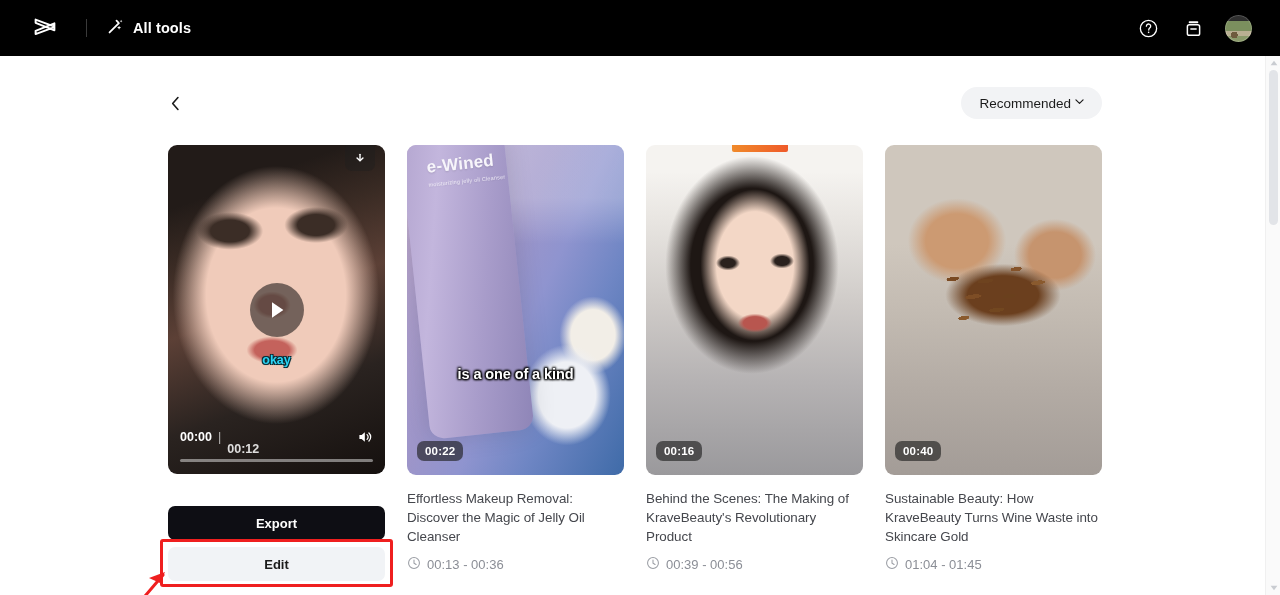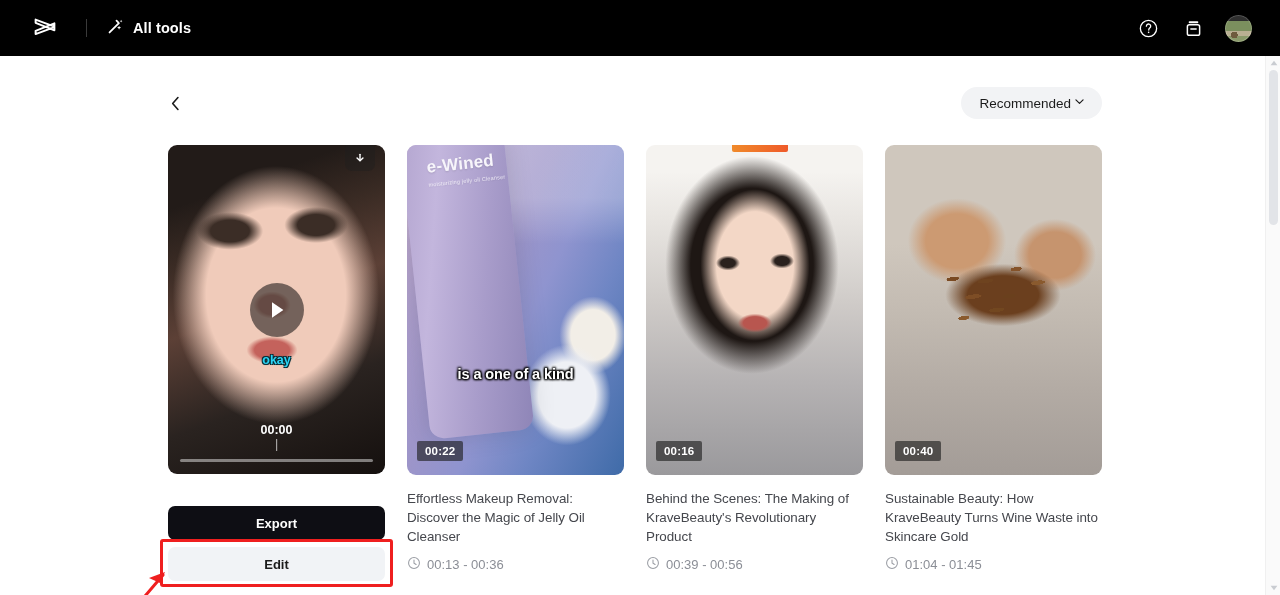--- a/index.html
+++ b/index.html
@@ -203,34 +203,33 @@
   .caption-cy {
     position: absolute; left: 0; right: 0; top: 208px;
     text-align: center;
     color: #2ad4f5; font-size: 12.5px; font-weight: 700;
     text-shadow: 0 0 2px #07303a, 1px 1px 0 #07303a, -1px 1px 0 #07303a, 1px -1px 0 #07303a, -1px -1px 0 #07303a;
   }
   .durbadge {
     position: absolute; left: 10px; bottom: 14px;
     background: rgba(28,28,28,.62);
     color: #ffffff; font-size: 11.5px; font-weight: 700;
-    padding: 4px 8px; border-radius: 2px;
+    padding: 4px 8px; border-radius: 7px;
     letter-spacing: .2px;
   }
 
   
   .playerbar {
     position: absolute; left: 0; right: 0; bottom: 0;
     padding: 0 12px 12px 12px;
   }
   .ptimes {
     display: flex; align-items: center;
     height: 28px; color: #ffffff;
     font-size: 12.5px;
-    flex-direction: column;
   }
   .ptimes .cur { font-weight: 700; }
   .ptimes .sep { opacity: .65; margin: 0 6px; font-weight: 400; }
   .ptimes .tot { opacity: .85; font-weight: 700; margin-top: 24px; }
   .ptimes .vol { margin-left: auto; cursor: pointer; display: flex; }
   .ptrack {
     height: 3px; border-radius: 2px;
     background: rgba(255,255,255,.45);
     margin-top: 8px;
   }

